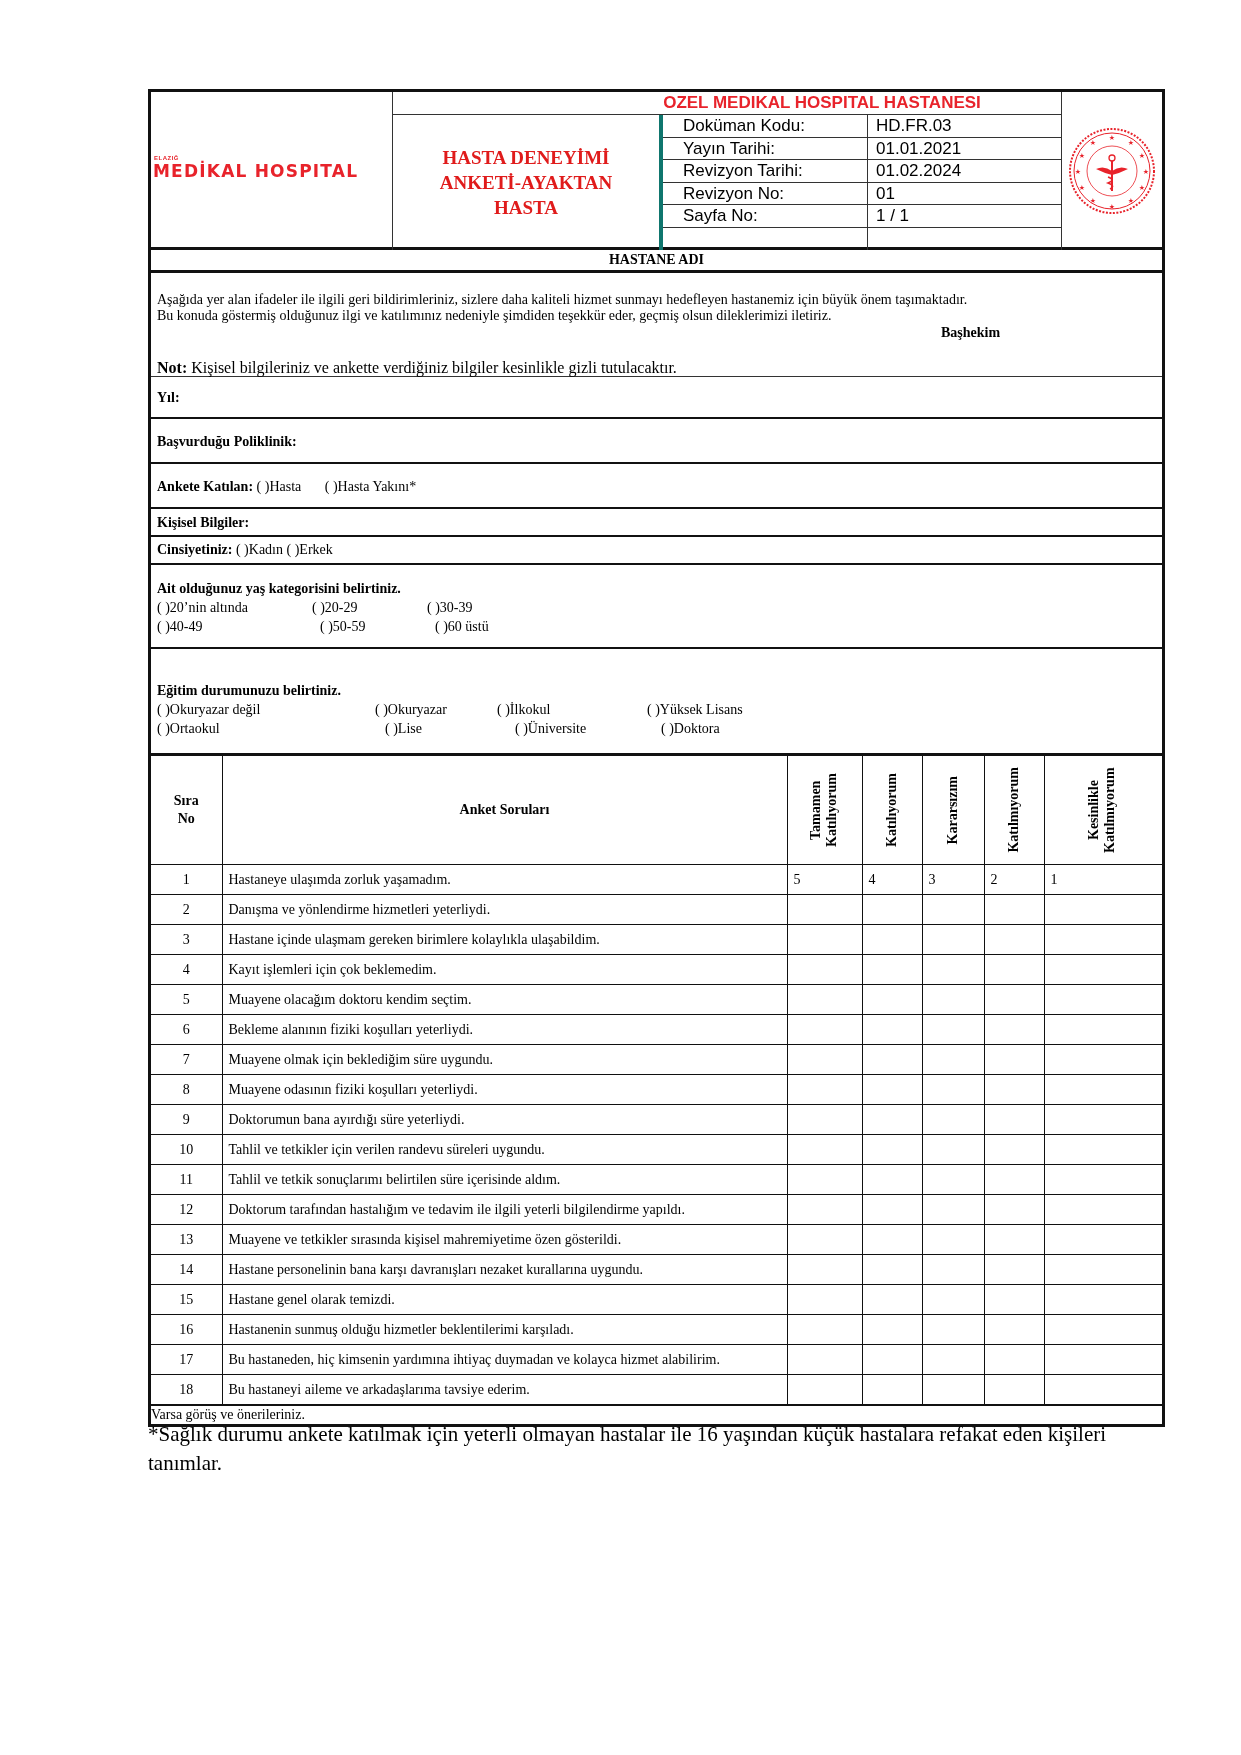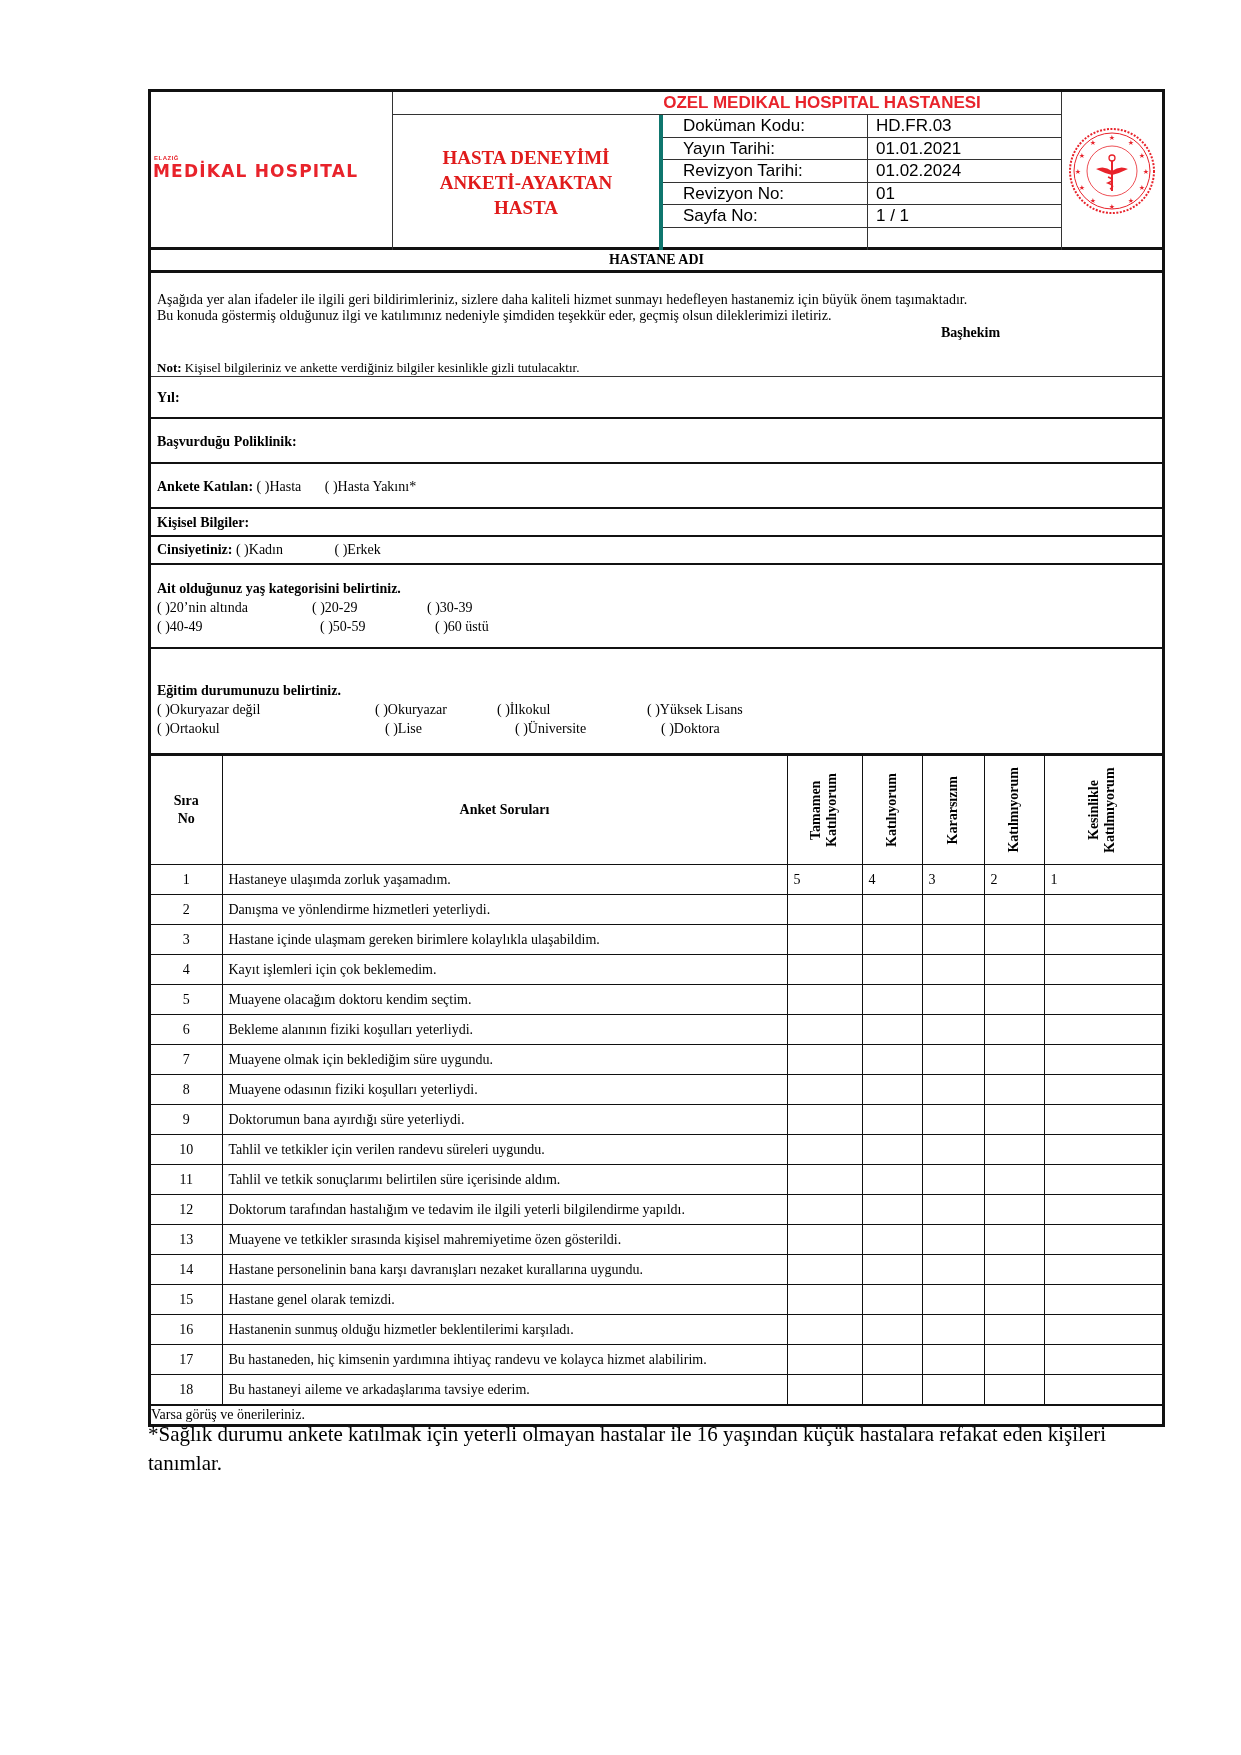--- a/index.html
+++ b/index.html
@@ -20,21 +20,21 @@
   .meta div { border-bottom: 1px solid #333; font-family: "Liberation Sans", sans-serif; font-size: 17px; line-height: 22px; padding-left: 20px; white-space: nowrap; }
   .meta div:nth-child(odd) { border-right: 1px solid #333; }
   .meta div:nth-child(even) { padding-left: 8px; }
   .meta div.last { border-bottom: none; }
   .hdr-seal { display: flex; align-items: center; justify-content: center; }
   
   .hospital-adi { text-align: center; font-weight: bold; font-size: 14px; height: 20px; line-height: 20px; border-bottom: 3px solid #111; }
   .intro { height: 104px; padding: 6px 6px 0 6px; font-size: 14px; line-height: 16px; border-bottom: 1px solid #333; position: relative; box-sizing: border-box; }
   .intro p { margin: 10px 0 0 0; }
   .basheim { position: absolute; left: 790px; top: 52px; font-weight: bold; font-size: 14px; }
-  .note { position: absolute; left: 6px; bottom: 0px; font-size: 13px; }
+  .note { position: absolute; left: 6px; bottom: 0px; font-size: 16px; }
   .row { border-bottom: 2px solid #111; font-size: 14px; padding-left: 6px; box-sizing: border-box; }
   .row b { font-weight: bold; }
   .r-yil { height: 42px; line-height: 42px; }
   .r-pol { height: 45px; line-height: 45px; }
   .r-ank { height: 45px; line-height: 45px; }
   .r-kis { height: 28px; line-height: 28px; }
   .r-cin { height: 28px; line-height: 26px; }
   .r-yas { height: 84px; padding-top: 14px; line-height: 19px; }
   .r-egt { height: 78px; padding-top: 4px; line-height: 19px; border-bottom: 2px solid #111; margin-top: 28px; }
   .opt { display: inline-block; }
@@ -131,21 +131,21 @@
     <div class="row r-pol"><b>Başvurduğu Poliklinik:</b></div>
     <div class="row r-ank">
       <b>Ankete Katılan:</b>
       <span class="opt">(   )Hasta</span>
       <span class="opt" style="margin-left:20px">(   )Hasta Yakını*</span>
     </div>
     <div class="row r-kis"><b>Kişisel Bilgiler:</b></div>
     <div class="row r-cin">
       <b>Cinsiyetiniz:</b>
       <span class="opt">(   )Kadın</span>
-      <span class="opt" style="margin-left:48px">(   )Erkek</span>
+      <span class="opt" style="">(   )Erkek</span>
     </div>
     <div class="row r-yas">
       <div><b>Ait olduğunuz yaş kategorisini belirtiniz.</b></div>
       <div>
         <span class="opt" style="width:155px">(   )20’nin altında</span><span class="opt" style="width:115px">(   )20-29</span><span class="opt">(   )30-39</span>
       </div>
       <div>
         <span class="opt" style="width:163px">(   )40-49</span><span class="opt" style="width:115px">(   )50-59</span><span class="opt">(   )60 üstü</span>
       </div>
     </div>
@@ -330,21 +330,21 @@
             <td class="no">16</td>
             <td class="qt">Hastanenin sunmuş olduğu hizmetler beklentilerimi karşıladı.</td>
             <td class="sc"></td>
             <td class="sc"></td>
             <td class="sc"></td>
             <td class="sc"></td>
             <td class="sc"></td>
           </tr>
           <tr>
             <td class="no">17</td>
-            <td class="qt">Bu hastaneden, hiç kimsenin yardımına ihtiyaç randevu ve kolayca hizmet alabilirim.</td>
+            <td class="qt">Bu hastaneden, hiç kimsenin yardımına ihtiyaç duymadan ve kolayca hizmet alabilirim.</td>
             <td class="sc"></td>
             <td class="sc"></td>
             <td class="sc"></td>
             <td class="sc"></td>
             <td class="sc"></td>
           </tr>
           <tr>
             <td class="no">18</td>
             <td class="qt">Bu hastaneyi aileme ve arkadaşlarıma tavsiye ederim.</td>
             <td class="sc"></td>

